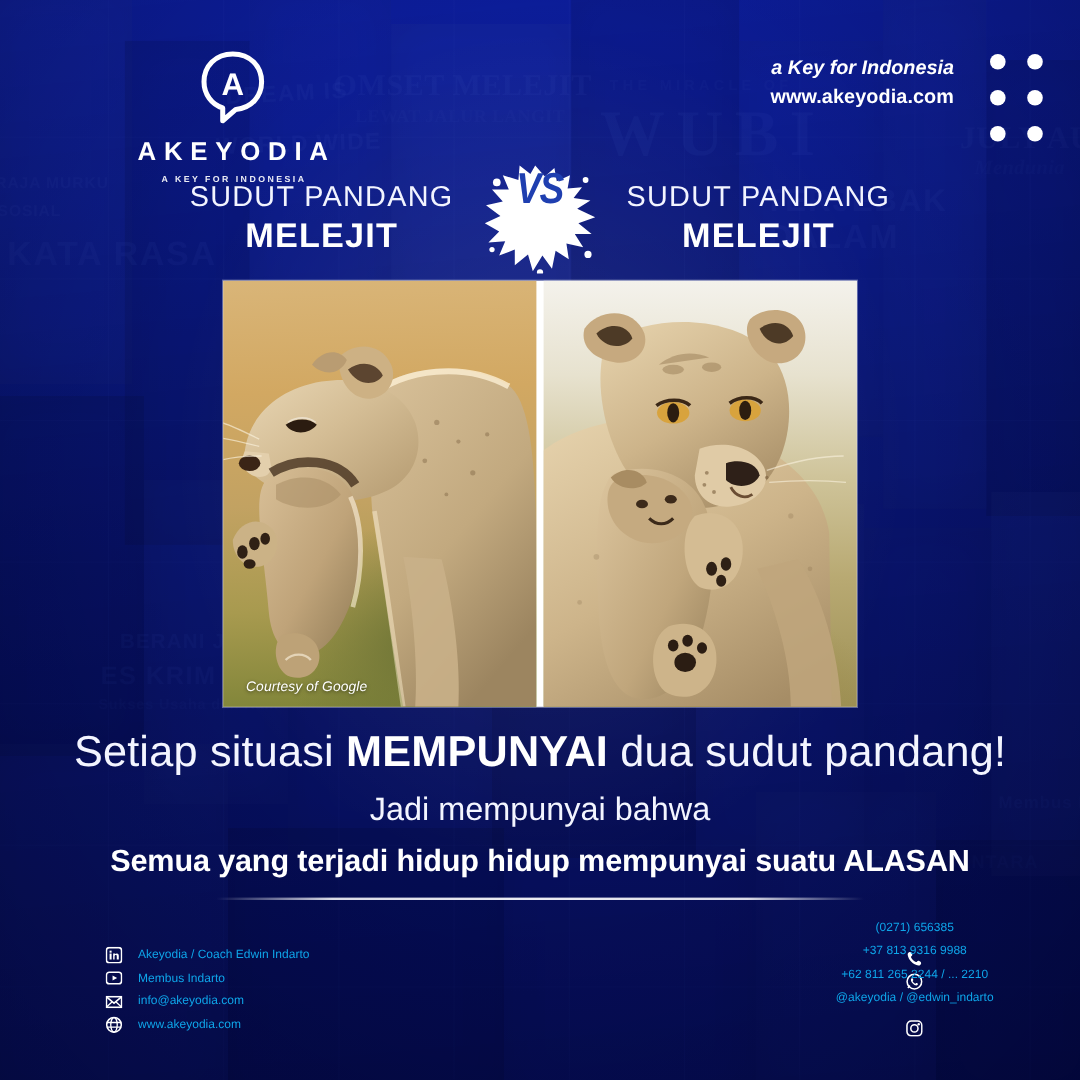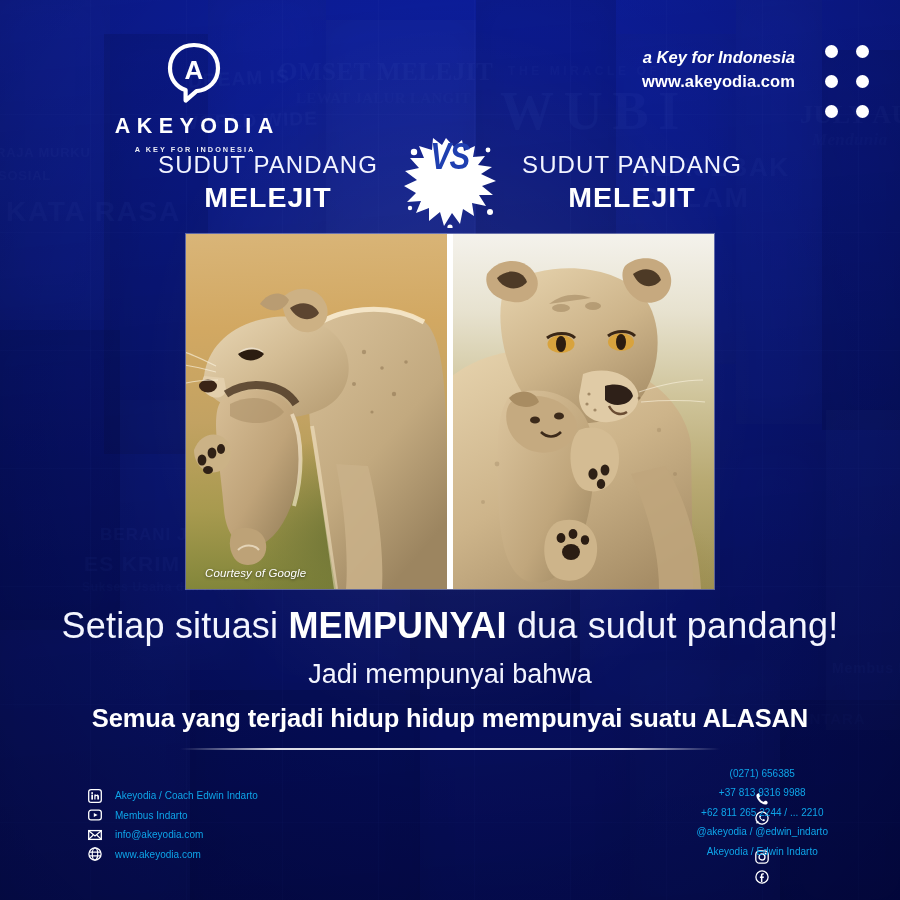--- a/index.html
+++ b/index.html
@@ -670,25 +670,15 @@
       <span class="f-txt">@akeyodia / @edwin_indarto</span>
       <span class="f-ico">
         <svg viewBox="0 0 14 14" width="14" height="14" aria-hidden="true">
           <rect x=".8" y=".8" width="12.4" height="12.4" rx="3.6" fill="none" stroke="#fff" stroke-width="1.3"></rect>
           <circle cx="7" cy="7" r="3" fill="none" stroke="#fff" stroke-width="1.3"></circle>
           <circle cx="10.6" cy="3.5" r="1" fill="#fff"></circle>
         </svg>
       </span>
     </div>
 
-    <div class="f-row">
-      <span class="f-txt">Akeyodia / Edwin Indarto</span>
-      <span class="f-ico">
-        <svg viewBox="0 0 14 14" width="14" height="14" aria-hidden="true">
-          <circle cx="7" cy="7" r="6.1" fill="none" stroke="#fff" stroke-width="1.3"></circle>
-          <path d="M8.9 4.6 H8.1 c-.5 0-.7.3-.7.7 V6.4 H8.9 L8.7 7.9 H7.4 V12 H5.9 V7.9 H4.9 V6.4 h1 V5.2
-                   c0-1.1.7-1.9 1.8-1.9 h1.2 Z" fill="#fff"></path>
-        </svg>
-      </span>
-    </div>
   </div>
 
 </div>
 
 </body></html>

